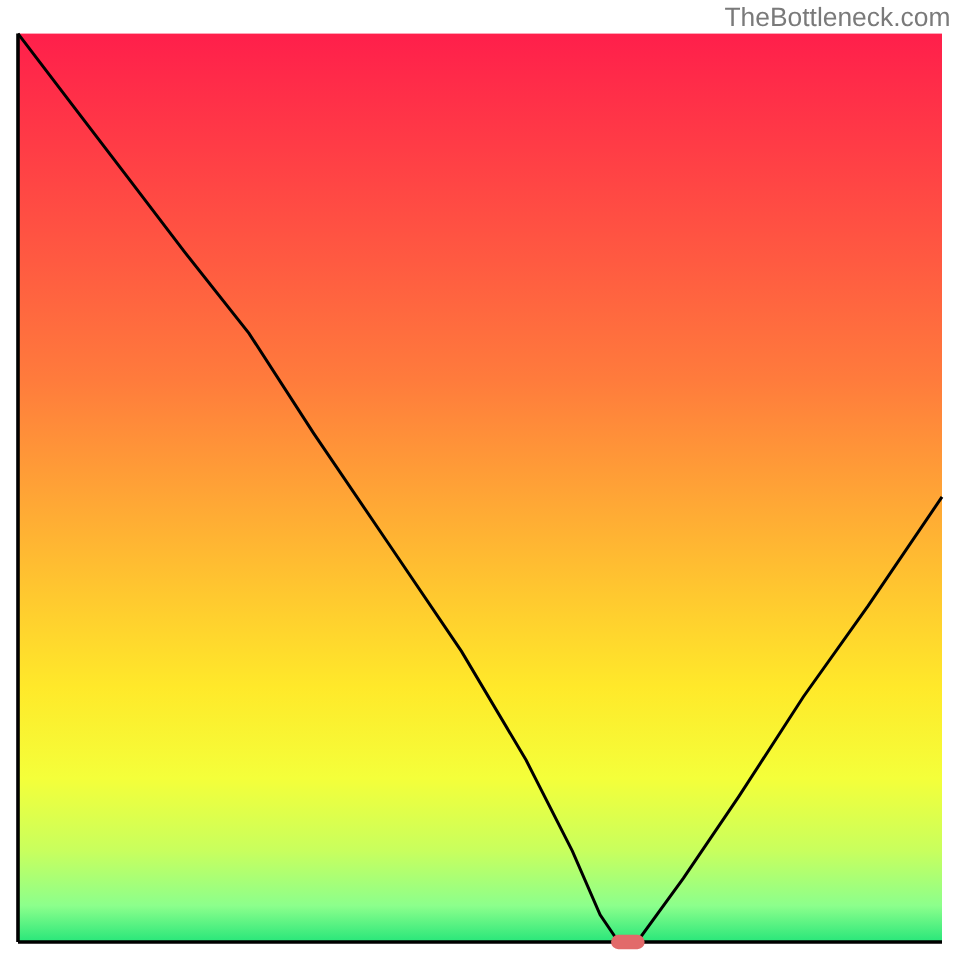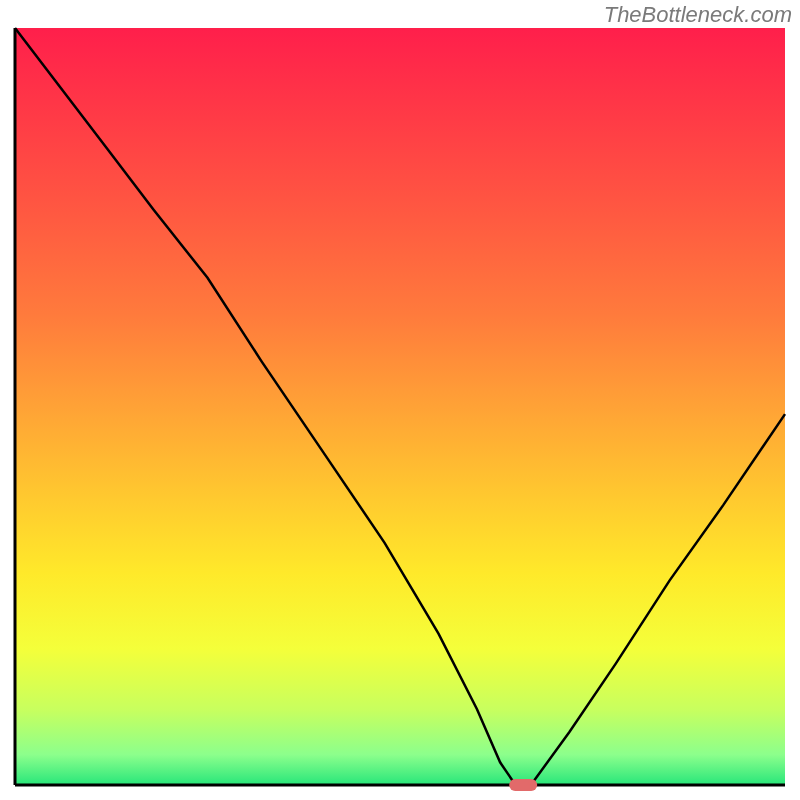--- a/index.html
+++ b/index.html
@@ -7,21 +7,20 @@
     padding: 0;
     width: 800px;
     height: 800px;
     background: #ffffff;
     font-family: Arial, Helvetica, sans-serif;
   }
   .container {
     position: relative;
     width: 800px;
     height: 800px;
-    font-style: italic;
   }
   .watermark {
     position: absolute;
     top: 2px;
     right: 8px;
     font-size: 22px;
     color: #7a7a7a;
     font-weight: 500;
     z-index: 10;
   }

